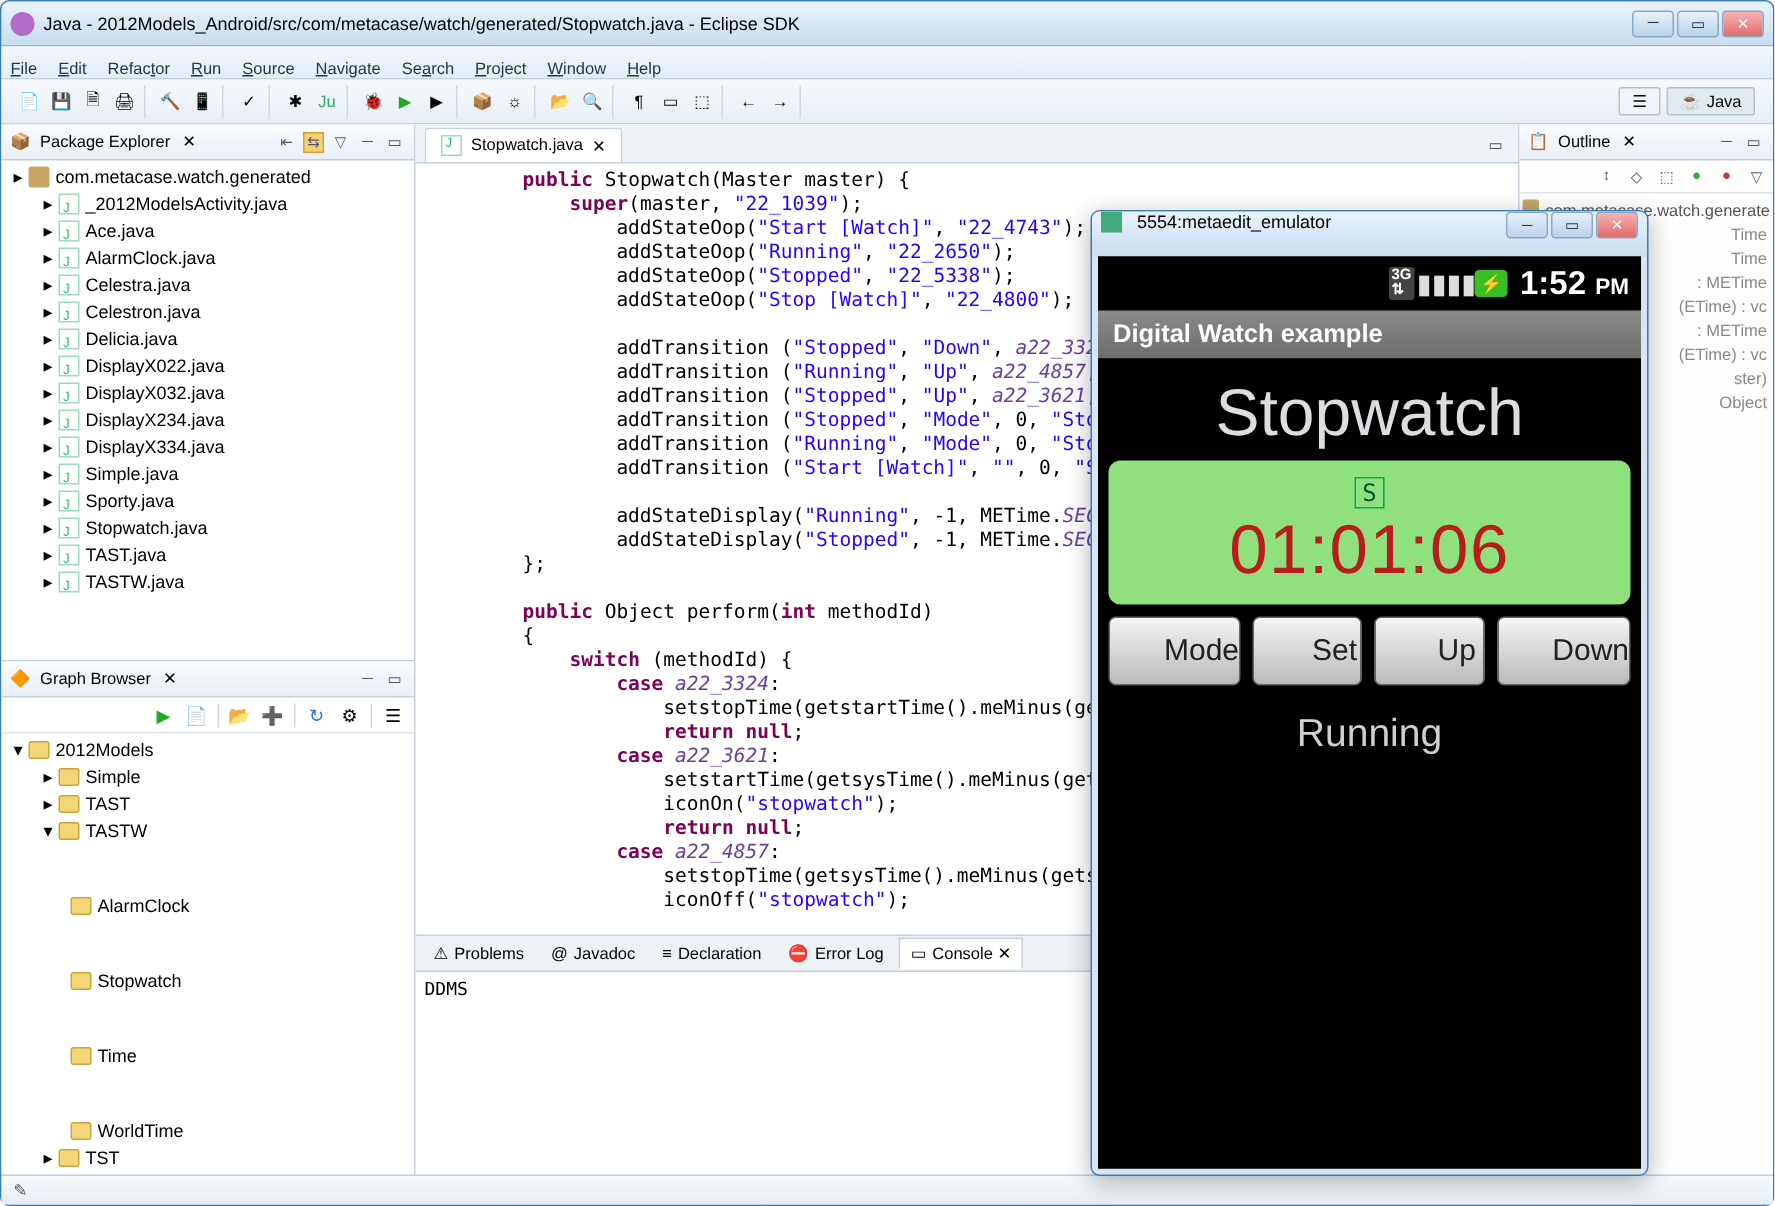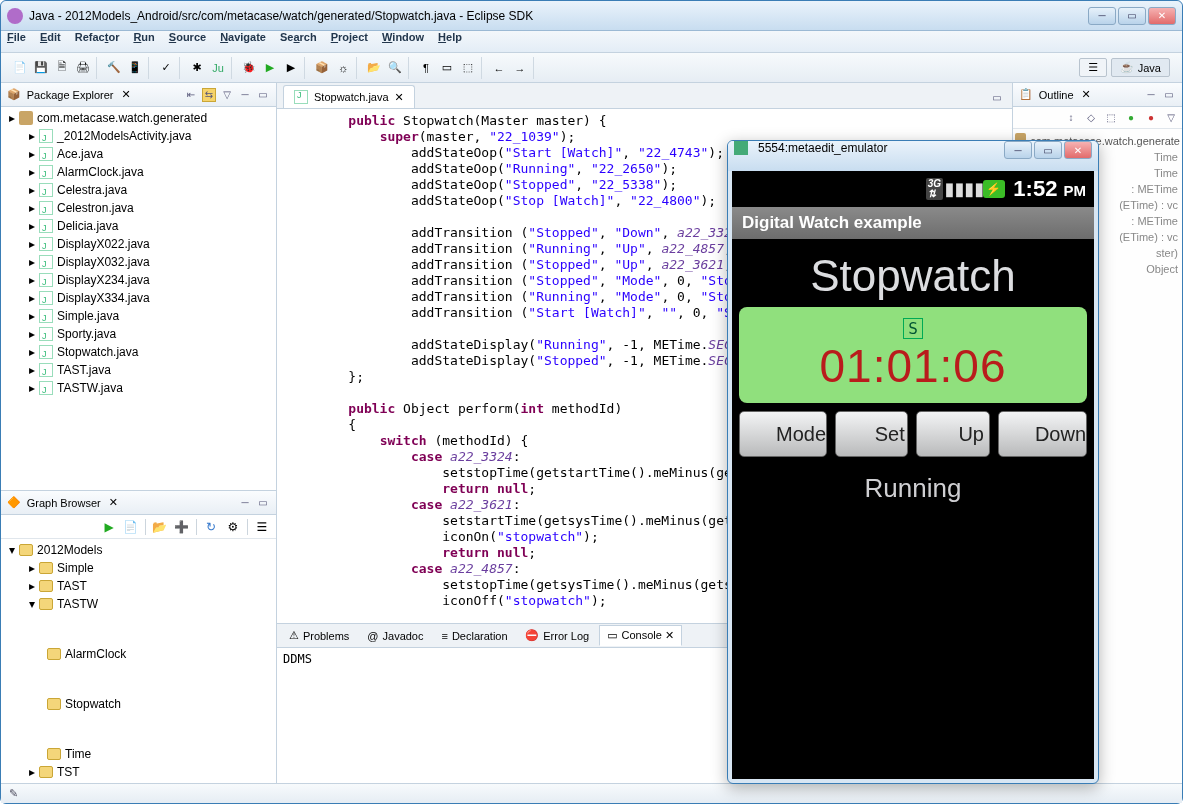--- a/index.html
+++ b/index.html
@@ -7,21 +7,21 @@
 
 
 .window-frame { border: 1px solid #3a7db5; background: linear-gradient(#dce9f5, #bad5ed); height: 100%; display: flex; flex-direction: column; border-radius: 6px; }
 .titlebar { height: 30px; display: flex; align-items: center; padding: 0 6px; color: #000; background: linear-gradient(#eaf3fb, #c8ddf0); border-bottom: 1px solid #9bb9d4; border-radius: 6px 6px 0 0; }
 .titlebar .icon { width: 16px; height: 16px; margin-right: 6px; background: #b06cc9; border-radius: 50%; }
 .titlebar .title { flex: 1; font-size: 12px; }
 .win-controls { display: flex; gap: 2px; }
 .win-btn { width: 28px; height: 18px; background: linear-gradient(#e7f1fa,#b9d3ea); border: 1px solid #8aa9c5; border-radius: 3px; display: flex; align-items: center; justify-content: center; font-size: 10px; color: #335; cursor: pointer; }
 .win-btn.close { background: linear-gradient(#f6b2b2,#e26b6b); color: #fff; }
 
-.menubar { height: 22px; background: linear-gradient(#f3f7fb,#e3edf6); display: flex; align-items: flex-start; padding: 0 6px; gap: 14px; border-bottom: 1px solid #c4d2df; color: #22364c; font-weight: bold; }
+.menubar { height: 22px; background: linear-gradient(#f3f7fb,#e3edf6); display: flex; align-items: flex-end; padding: 0 6px; gap: 14px; border-bottom: 1px solid #c4d2df; color: #22364c; }
 .menubar span { cursor: pointer; }
 .menubar span u { text-decoration: underline; }
 
 .toolbar { height: 30px; background: linear-gradient(#f7fafc,#e6edf4); border-bottom: 1px solid #c4d2df; display: flex; align-items: center; padding: 0 6px; gap: 4px; }
 .tb-group { display: flex; align-items: center; gap: 3px; padding: 0 4px; border-right: 1px solid #cfd9e2; height: 22px; }
 .tb-btn { width: 18px; height: 18px; display: flex; align-items: center; justify-content: center; cursor: pointer; font-size: 11px; }
 .perspective-bar { margin-left: auto; display: flex; gap: 4px; padding-right: 6px; }
 .persp-btn { padding: 2px 8px; border: 1px solid #b8c3ce; background: #f0f4f8; border-radius: 2px; cursor: pointer; display: flex; align-items: center; gap: 4px; }
 .persp-btn.sel { background: #e1e9f1; }
 
@@ -70,21 +70,21 @@
 
 
 .emulator { position: absolute; left: 727px; top: 140px; width: 372px; height: 644px; background: #d8e6f3; border: 1px solid #3a7db5; border-radius: 6px; box-shadow: 0 4px 16px rgba(0,0,0,0.3); display: flex; flex-direction: column; overflow: hidden; }
 .emu-titlebar { height: 30px; background: linear-gradient(#eaf3fb,#c8ddf0); display: flex; align-items: flex-start; padding: 0 6px; }
 .emu-titlebar .title { flex: 1; font-size: 12px; padding-left: 4px; }
 .emu-controls { display: flex; gap: 2px; }
 .emu-body { flex: 1; background: #000; margin: 0 4px 4px 4px; display: flex; flex-direction: column; }
 .emu-status { height: 36px; background: #000; display: flex; align-items: center; justify-content: flex-end; padding: 0 8px; gap: 8px; color: #fff; }
 .emu-status .clock { font-size: 22px; font-weight: 600; }
 .status-ic { width: 22px; height: 22px; display: inline-flex; align-items: center; justify-content: center; font-size: 14px; }
-.ic-3g { background: #444; color: #fff; border-radius: 2px; padding: 1px 2px; font-size: 10px; font-weight: bold; line-height: 1; font-style: italic; }
+.ic-3g { background: #444; color: #fff; border-radius: 2px; padding: 1px 2px; font-size: 10px; font-weight: bold; line-height: 1; }
 .ic-sig { color: #ddd; font-size: 18px; }
 .ic-bat { background: #3bbd26; border-radius: 3px; width: 28px; height: 18px; color: #000; font-weight: bold; display: flex; align-items: center; justify-content: center; font-size: 12px; }
 .emu-header { height: 32px; background: linear-gradient(#8a8a8a,#6d6d6d); color: #fff; font-size: 17px; font-weight: 600; display: flex; align-items: center; padding: 0 10px; }
 .emu-content { flex: 1; background: #000; display: flex; flex-direction: column; align-items: center; padding: 6px 6px 0 6px; }
 .sw-title { color: #dcdde0; font-size: 44px; font-weight: 400; margin: 6px 0 6px 0; font-family: "Segoe UI", Arial, sans-serif; }
 .sw-display { width: 348px; height: 96px; background: #90e07d; border-radius: 8px; display: flex; flex-direction: column; align-items: center; justify-content: center; }
 .sw-badge { font-size: 16px; font-family: monospace; border: 1px solid #0a5; padding: 0 4px; color: #053; }
 .sw-time { font-size: 46px; font-family: Arial, sans-serif; color: #b91c1c; letter-spacing: 1px; }
 .sw-buttons { display: flex; gap: 8px; width: 348px; margin-top: 8px; }
 .sw-btn { flex: 1; height: 46px; background: linear-gradient(#f3f4f5,#b9babb); border: 1px solid #656565; border-radius: 5px; font-size: 20px; color: #222; cursor: pointer; display: flex; align-items: center; justify-content: center; padding-left: 36px; }
@@ -317,20 +317,24 @@
               <span>AlarmClock</span>
             </div>
             <div class="tree-item indent2">
               <span class="ic-folder"></span>
               <span>Stopwatch</span>
             </div>
             <div class="tree-item indent2">
               <span class="ic-folder"></span>
               <span>Time</span>
             </div>
+            <div class="tree-item indent2">
+              <span class="ic-folder"></span>
+              <span>WorldTime</span>
+            </div>
             <div class="tree-item indent1">
               <span>▸</span>
               <span class="ic-folder"></span>
               <span>TST</span>
             </div>
           </div>
       </div>
     </div>
 
     <div class="center-col">

